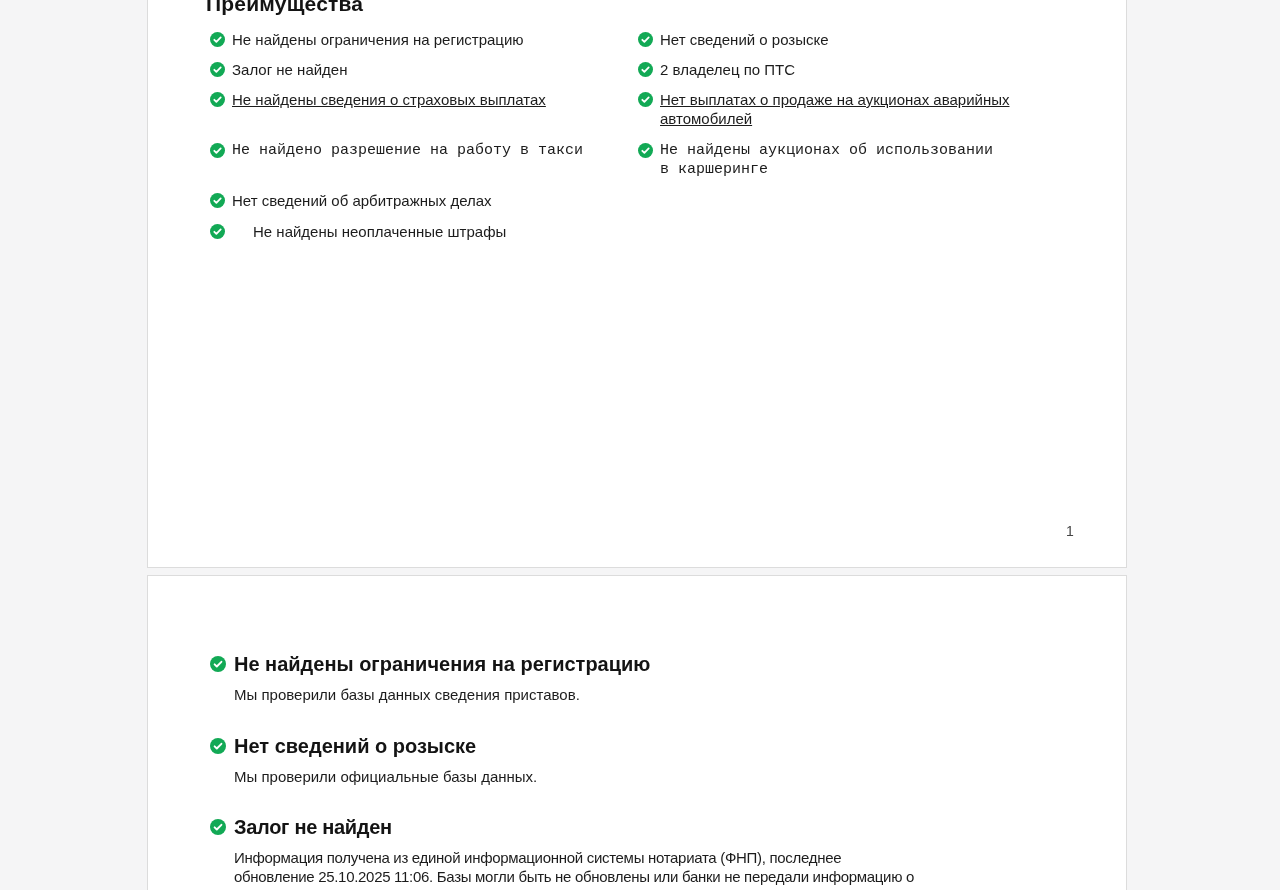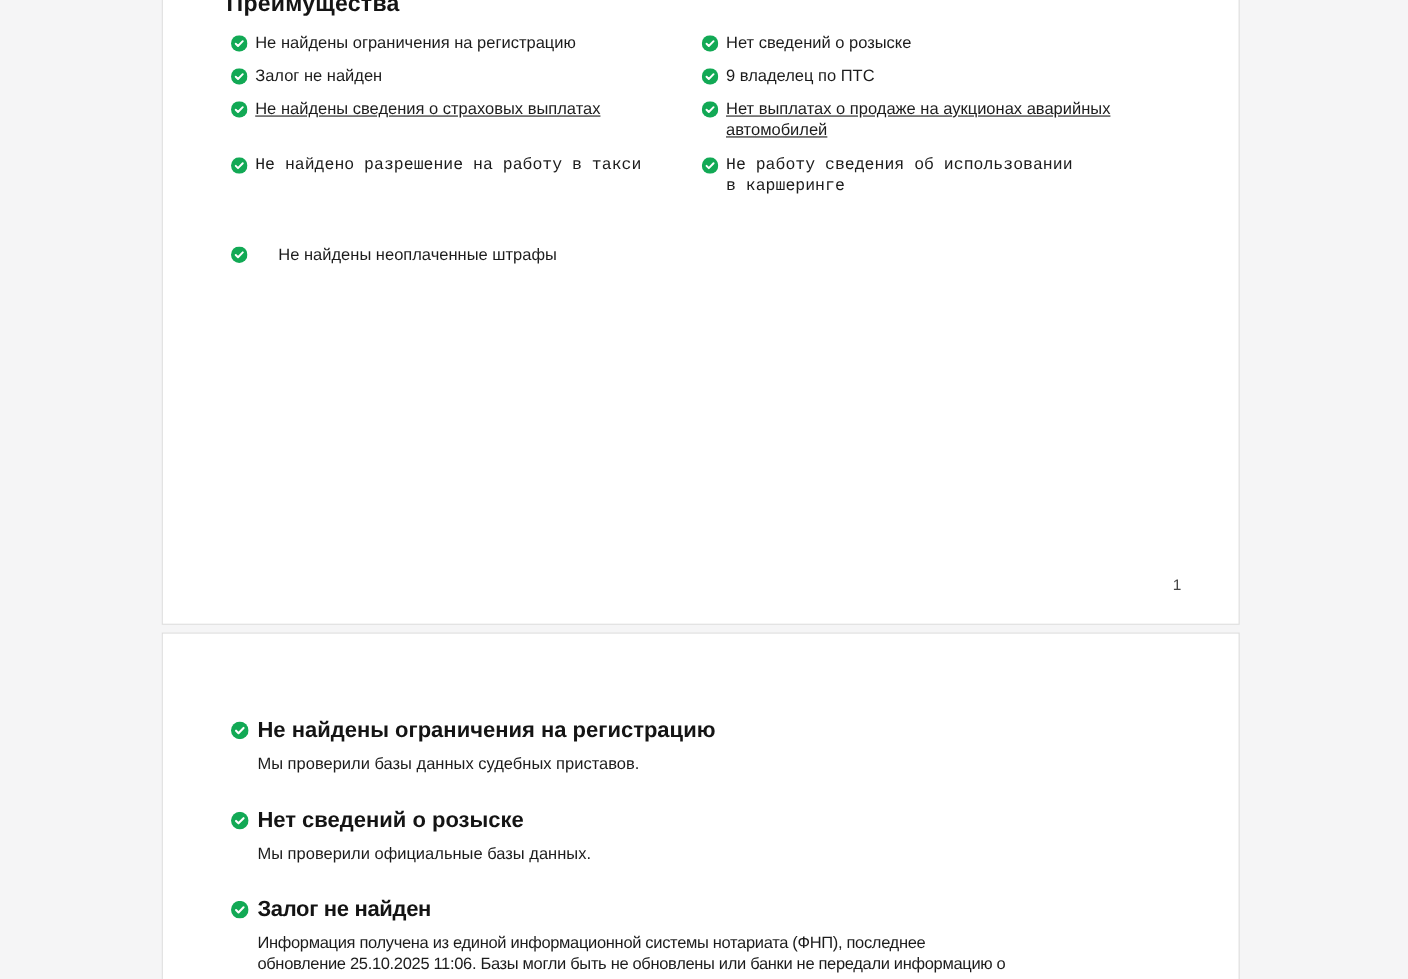--- a/index.html
+++ b/index.html
@@ -144,20 +144,29 @@
   </div>
   <div class="adv-item col-left r4">
     <span class="check-icon">
       <svg width="15" height="15" viewBox="0 0 16 16" aria-hidden="true">
           <circle cx="8" cy="8" r="8" fill="#12a955"></circle>
           <path d="M4.6 8.3l2.2 2.2 4.6-4.7" fill="none" stroke="#fff" stroke-width="1.9" stroke-linecap="round" stroke-linejoin="round"></path>
         </svg>
     </span>
     <span class="adv-text">Не найдено разрешение на работу в такси</span>
   </div>
+  <div class="adv-item col-left r5">
+    <span class="check-icon">
+      <svg width="15" height="15" viewBox="0 0 16 16" aria-hidden="true">
+          <circle cx="8" cy="8" r="8" fill="#12a955"></circle>
+          <path d="M4.6 8.3l2.2 2.2 4.6-4.7" fill="none" stroke="#fff" stroke-width="1.9" stroke-linecap="round" stroke-linejoin="round"></path>
+        </svg>
+    </span>
+    <span class="adv-text">Нет сведений об арбитражных делах</span>
+  </div>
   <div class="adv-item col-left r6">
     <span class="check-icon">
       <svg width="15" height="15" viewBox="0 0 16 16" aria-hidden="true">
           <circle cx="8" cy="8" r="8" fill="#12a955"></circle>
           <path d="M4.6 8.3l2.2 2.2 4.6-4.7" fill="none" stroke="#fff" stroke-width="1.9" stroke-linecap="round" stroke-linejoin="round"></path>
         </svg>
     </span>
     <span class="adv-text">Не найдены неоплаченные штрафы</span>
   </div>
 
@@ -170,59 +179,59 @@
     </span>
     <span class="adv-text">Нет сведений о розыске</span>
   </div>
   <div class="adv-item col-right r2">
     <span class="check-icon">
       <svg width="15" height="15" viewBox="0 0 16 16" aria-hidden="true">
           <circle cx="8" cy="8" r="8" fill="#12a955"></circle>
           <path d="M4.6 8.3l2.2 2.2 4.6-4.7" fill="none" stroke="#fff" stroke-width="1.9" stroke-linecap="round" stroke-linejoin="round"></path>
         </svg>
     </span>
-    <span class="adv-text">9 владелец по ПТС</span>
+    <span class="adv-text">2 владелец по ПТС</span>
   </div>
   <div class="adv-item col-right r3">
     <span class="check-icon">
       <svg width="15" height="15" viewBox="0 0 16 16" aria-hidden="true">
           <circle cx="8" cy="8" r="8" fill="#12a955"></circle>
           <path d="M4.6 8.3l2.2 2.2 4.6-4.7" fill="none" stroke="#fff" stroke-width="1.9" stroke-linecap="round" stroke-linejoin="round"></path>
         </svg>
     </span>
     <span class="adv-text">Нет выплатах о продаже на аукционах аварийных
 автомобилей</span>
   </div>
   <div class="adv-item col-right r4">
     <span class="check-icon">
       <svg width="15" height="15" viewBox="0 0 16 16" aria-hidden="true">
           <circle cx="8" cy="8" r="8" fill="#12a955"></circle>
           <path d="M4.6 8.3l2.2 2.2 4.6-4.7" fill="none" stroke="#fff" stroke-width="1.9" stroke-linecap="round" stroke-linejoin="round"></path>
         </svg>
     </span>
-    <span class="adv-text">Не работу сведения об использовании
+    <span class="adv-text">Не найдены аукционах об использовании
 в каршеринге</span>
   </div>
 
   <div class="page-number">1</div>
 </section>
 
 <section class="page page-2">
 
   <div class="section s1">
     <div class="sec-head">
       <span class="check-icon lg">
         <svg width="16" height="16" viewBox="0 0 16 16" aria-hidden="true">
             <circle cx="8" cy="8" r="8" fill="#12a955"></circle>
             <path d="M4.6 8.3l2.2 2.2 4.6-4.7" fill="none" stroke="#fff" stroke-width="1.9" stroke-linecap="round" stroke-linejoin="round"></path>
           </svg>
       </span>
       <h2 class="sec-title">Не найдены ограничения на регистрацию</h2>
     </div>
-    <p class="sec-body">Мы проверили базы данных судебных приставов.</p>
+    <p class="sec-body">Мы проверили базы данных сведения приставов.</p>
   </div>
 
   <div class="section s2">
     <div class="sec-head">
       <span class="check-icon lg">
         <svg width="16" height="16" viewBox="0 0 16 16" aria-hidden="true">
             <circle cx="8" cy="8" r="8" fill="#12a955"></circle>
             <path d="M4.6 8.3l2.2 2.2 4.6-4.7" fill="none" stroke="#fff" stroke-width="1.9" stroke-linecap="round" stroke-linejoin="round"></path>
           </svg>
       </span>

